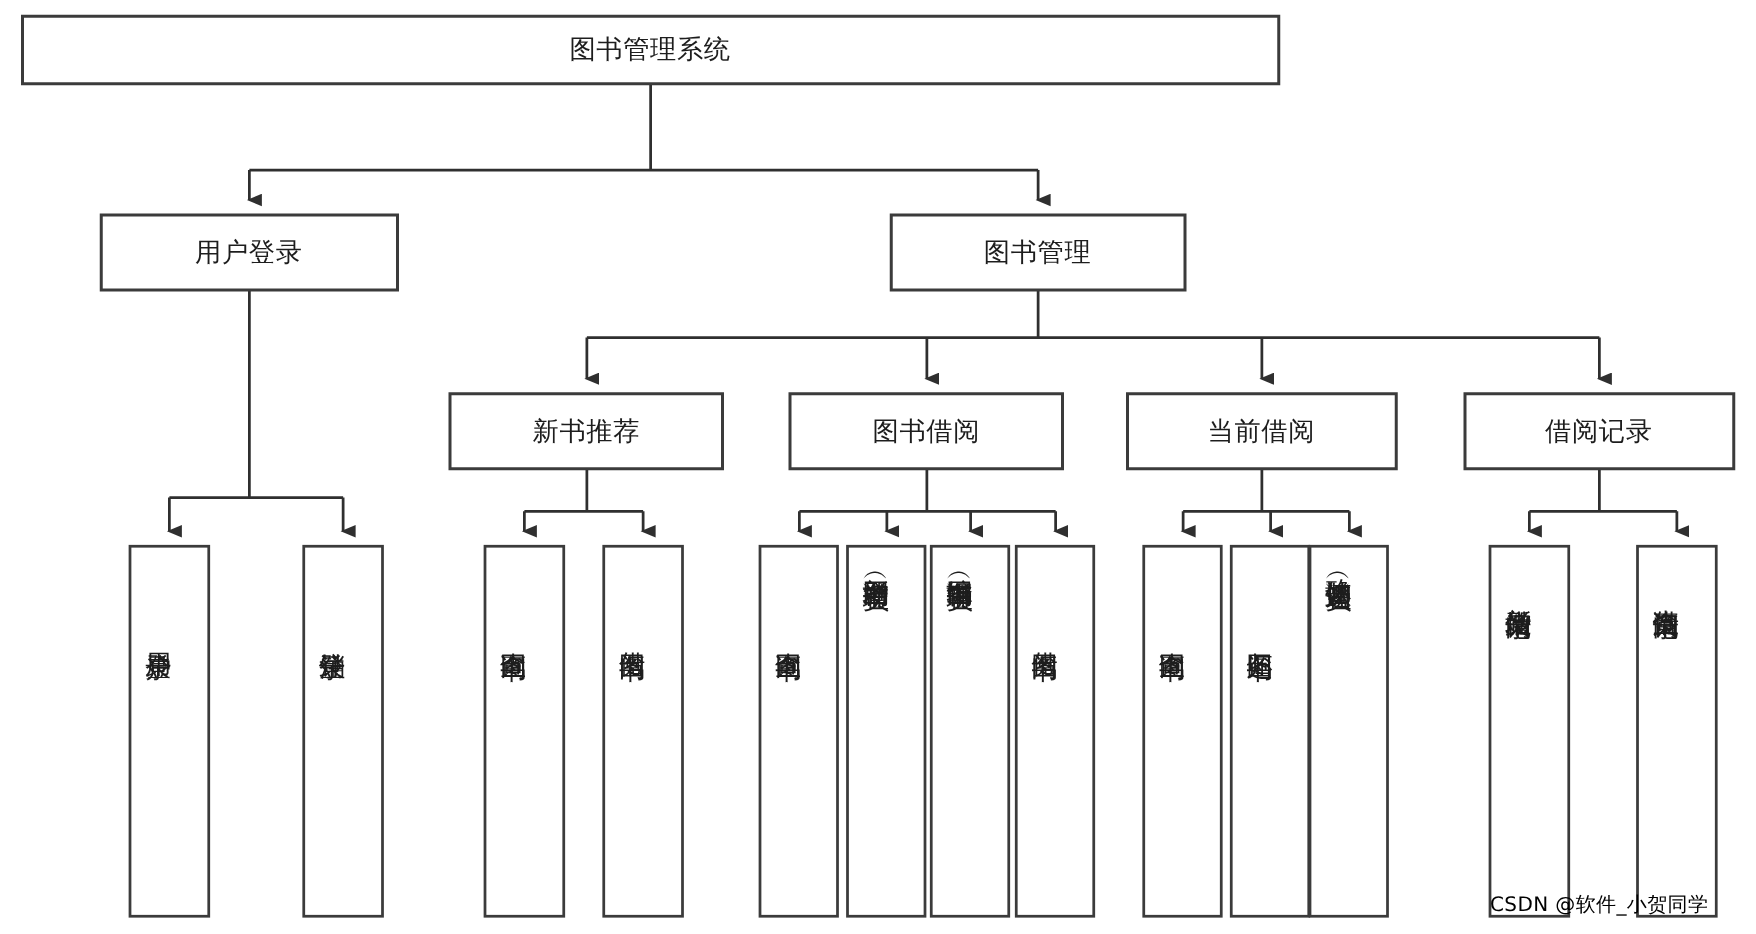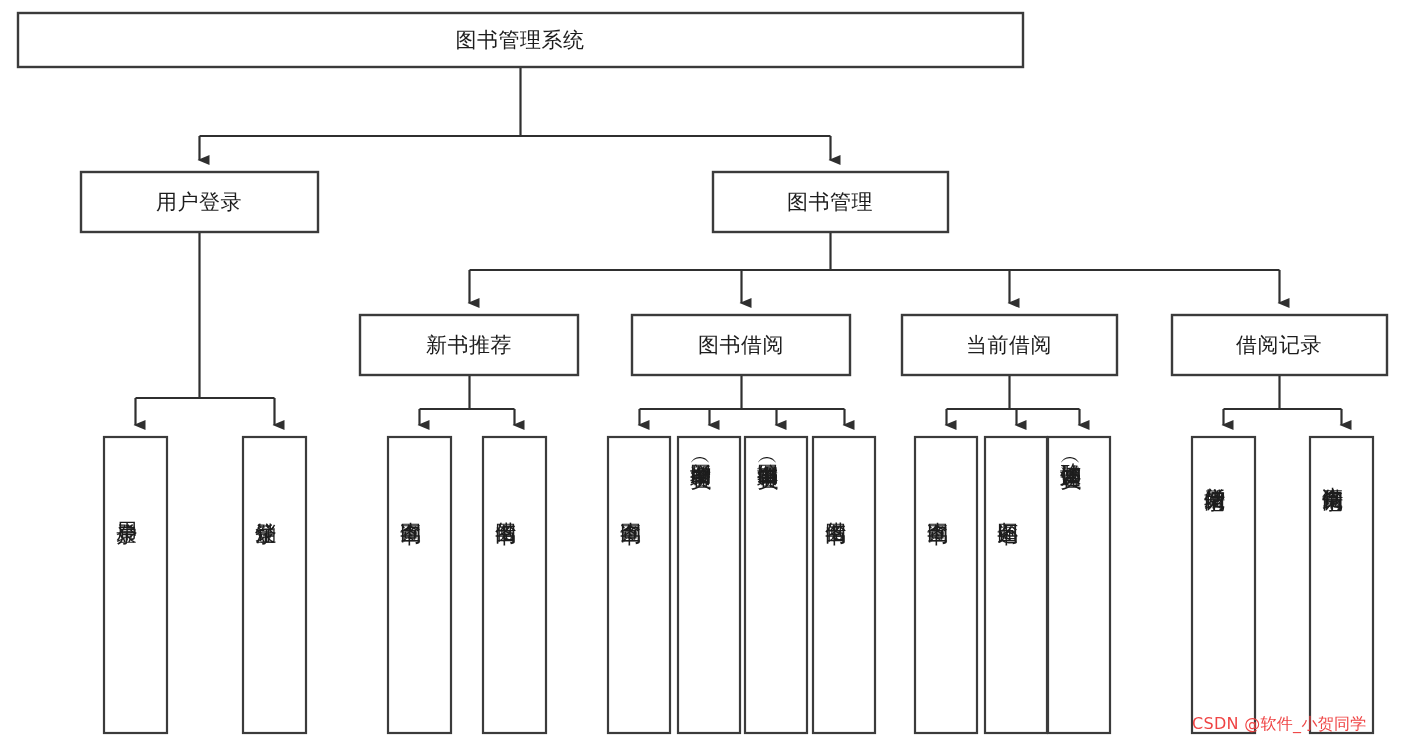--- a/index.html
+++ b/index.html
@@ -63,21 +63,21 @@
     white-space: nowrap;
     text-align: start;
     pointer-events: none;
   }
   .watermark {
     position: absolute;
     left: 1192px;
     top: 714px;
     font-family: "DejaVu Sans", "Liberation Sans", sans-serif;
     font-size: 16px;
-    color: #ef4444;
+    color: #000000;
     white-space: nowrap;
     letter-spacing: 0.3px;
   }
 </style>
 </head>
 <body>
 
 <div id="diagram-root">
 
   <svg class="diagram-canvas" viewBox="0 0 1405 747" xmlns="http://www.w3.org/2000/svg">

